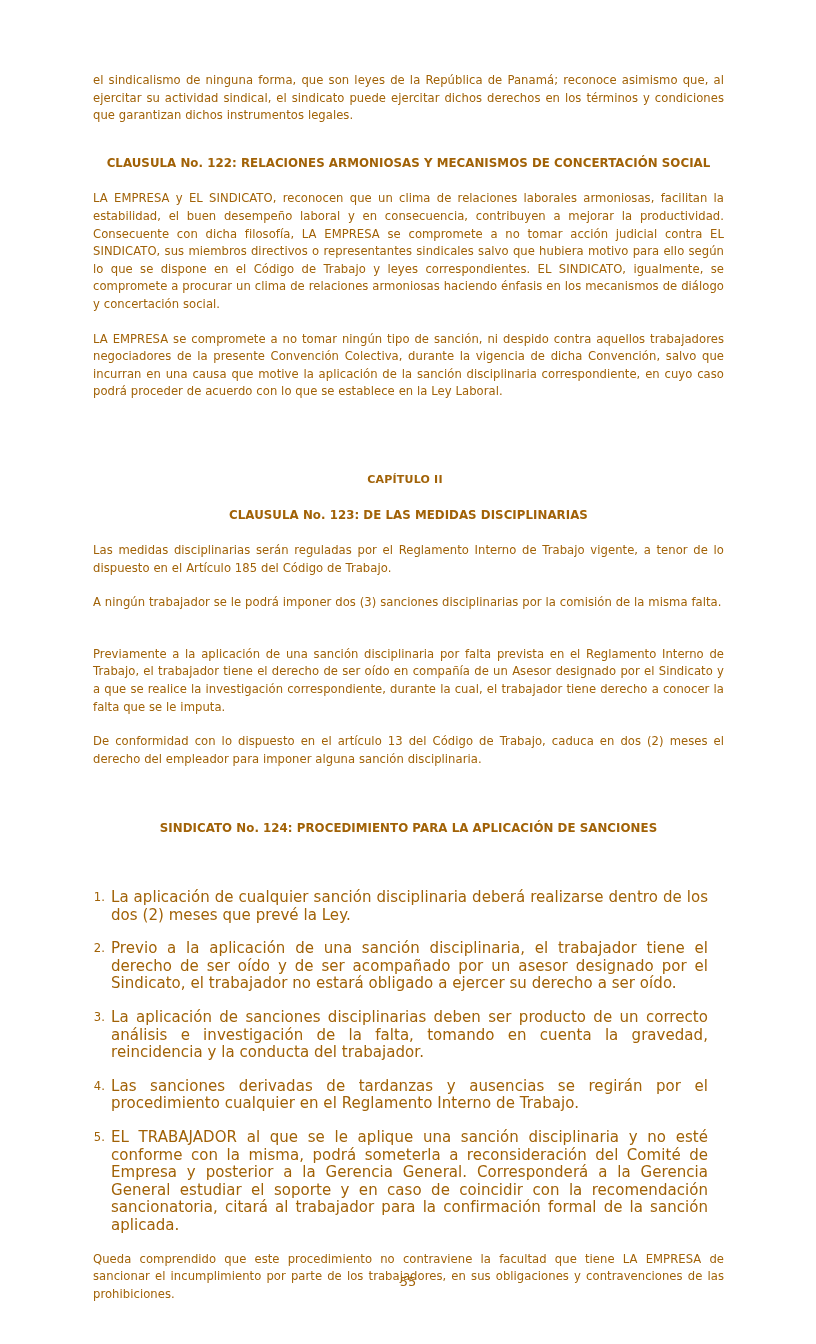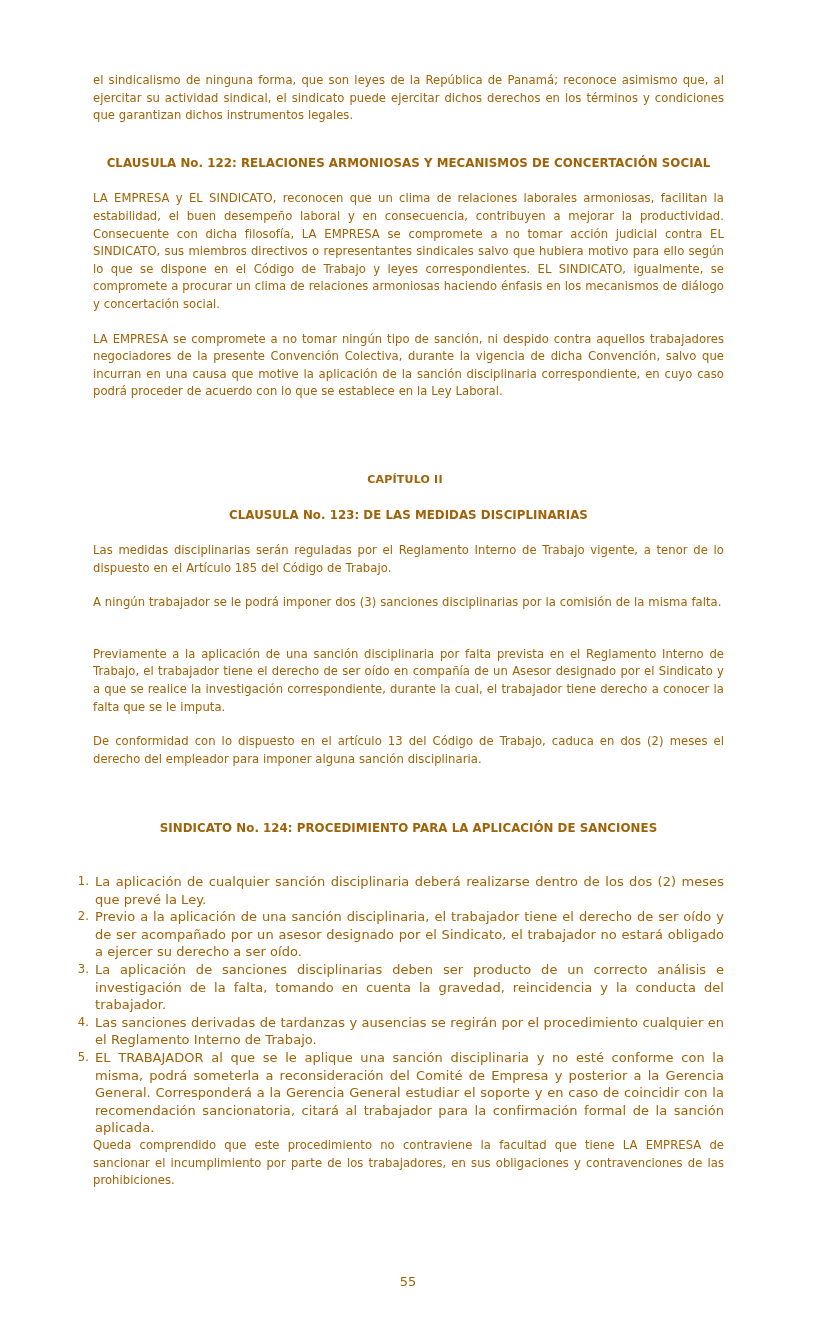--- a/index.html
+++ b/index.html
@@ -59,23 +59,23 @@
   .gap-chapter-after { height: 18px; }
 
   ol.proc {
     margin: 0;
     padding: 0;
     list-style: none;
     counter-reset: procitem;
   }
   ol.proc > li {
     position: relative;
-    margin: 0;
+    margin: 16px;
     padding-left: 26px;
-    font-size: 13px;
+    font-size: 15px;
     line-height: 17.6px;
     text-align: justify;
     letter-spacing: 0.05px;
   }
   ol.proc > li::before {
     counter-increment: procitem;
     content: counter(procitem) ".";
     position: absolute;
     left: 0;
     width: 20px;

